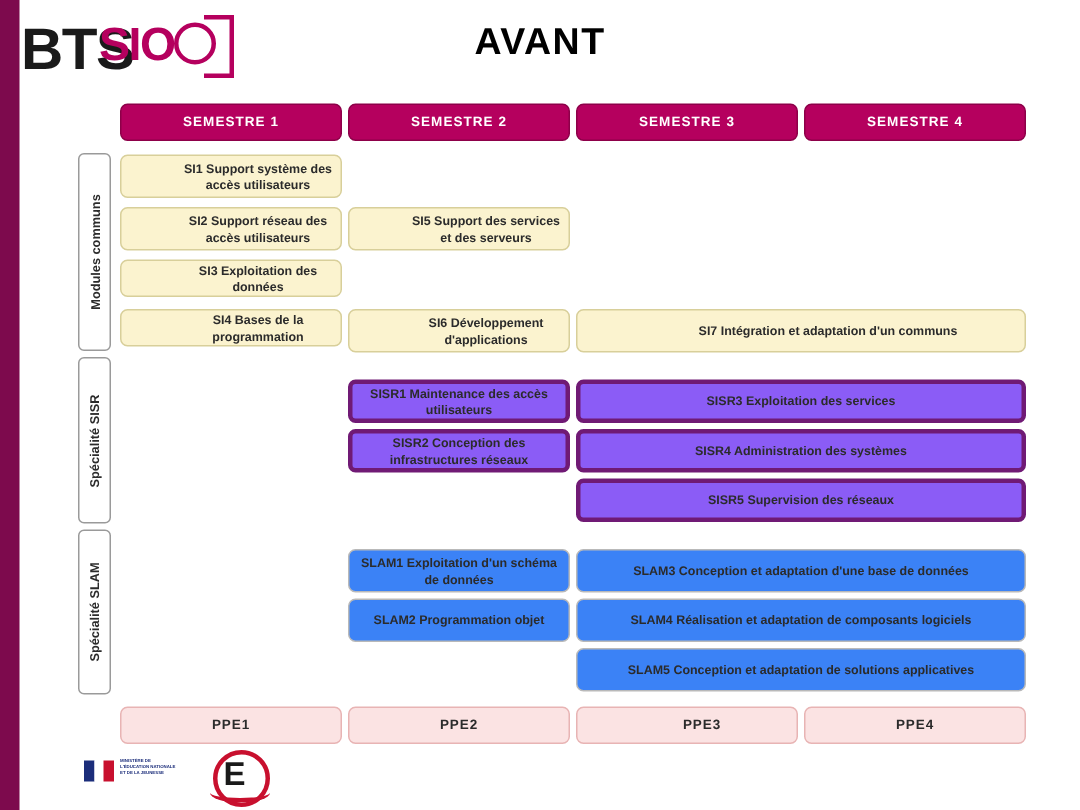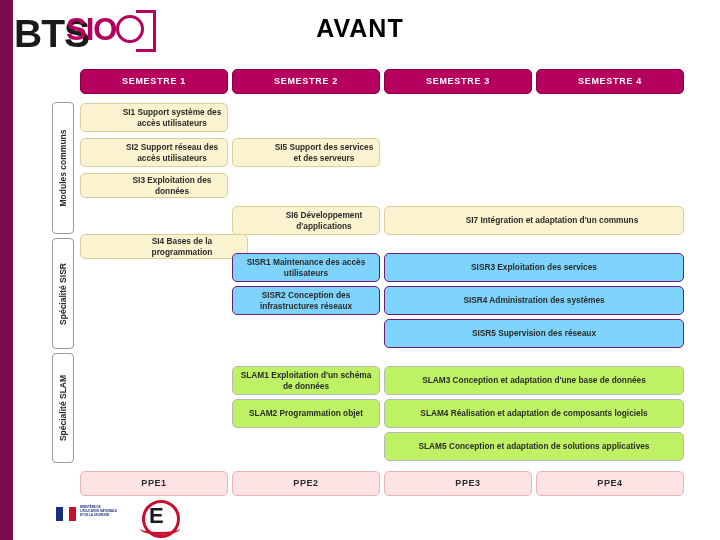--- a/index.html
+++ b/index.html
@@ -49,22 +49,22 @@
     text-align:center;
     font-size:8.3px;font-weight:bold;
     line-height:1.22;
     padding:1px 4px;
   }
   .sem{
     background:#b5005e;border:1px solid #8d0049;color:#ffffff;
     font-size:9px;letter-spacing:.7px;
   }
   .commun{ background:#fbf3cf;border:1px solid #d8cf9a;color:#2b2b2b;padding-left:40px; }
-  .sisr{   background:#7dd3fc;border:1px solid #701a75;color:#2b2b2b; }
-  .slam{   background:#bef264;border:1px solid #b9b9b9;color:#2b2b2b; }
+  .sisr{   background:#8b5cf6;border:3px solid #701a75;color:#2b2b2b; }
+  .slam{   background:#3b82f6;border:1px solid #b9b9b9;color:#2b2b2b; }
   .ppe{    background:#fbe3e3;border:1px solid #e8b4b4;color:#2b2b2b;
            font-size:9px;letter-spacing:.6px; }
   
   .vlabel{
     position:absolute;
     box-sizing:border-box;
     background:#ffffff;border:1px solid #9a9a9a;border-radius:4px;
     display:flex;align-items:center;justify-content:center;
   }
   .vlabel span{
@@ -123,21 +123,21 @@
 <div class="vlabel" style="left:52px;top:238px;width:22px;height:111px;">
   <span>Spécialité SISR</span>
 </div>
 <div class="vlabel" style="left:52px;top:353px;width:22px;height:110px;">
   <span>Spécialité SLAM</span>
 </div>
 
 <div class="box commun" style="left:80px;top:103px;width:148px;height:29px;">SI1 Support système des accès utilisateurs</div>
 <div class="box commun" style="left:80px;top:138px;width:148px;height:29px;">SI2 Support réseau des accès utilisateurs</div>
 <div class="box commun" style="left:80px;top:173px;width:148px;height:25px;">SI3 Exploitation des données</div>
-<div class="box commun" style="left:80px;top:206px;width:168px;height:25px;margin-top:28px;">SI4 Bases de la programmation</div>
+<div class="box commun" style="left:80px;top:206px;width:148px;height:25px;">SI4 Bases de la programmation</div>
 <div class="box commun" style="left:232px;top:138px;width:148px;height:29px;">SI5 Support des services et des serveurs</div>
 <div class="box commun" style="left:232px;top:206px;width:148px;height:29px;">SI6 Développement d'applications</div>
 <div class="box commun" style="left:384px;top:206px;width:300px;height:29px;">SI7 Intégration et adaptation d'un communs</div>
 
 <div class="box sisr" style="left:232px;top:253px;width:148px;height:29px;">SISR1 Maintenance des accès utilisateurs</div>
 <div class="box sisr" style="left:232px;top:286px;width:148px;height:29px;">SISR2 Conception des infrastructures réseaux</div>
 <div class="box sisr" style="left:384px;top:253px;width:300px;height:29px;">SISR3 Exploitation des services</div>
 <div class="box sisr" style="left:384px;top:286px;width:300px;height:29px;">SISR4 Administration des systèmes</div>
 <div class="box sisr" style="left:384px;top:319px;width:300px;height:29px;">SISR5 Supervision des réseaux</div>
 

